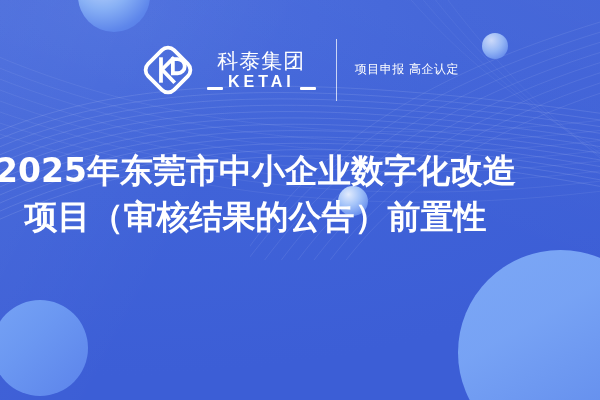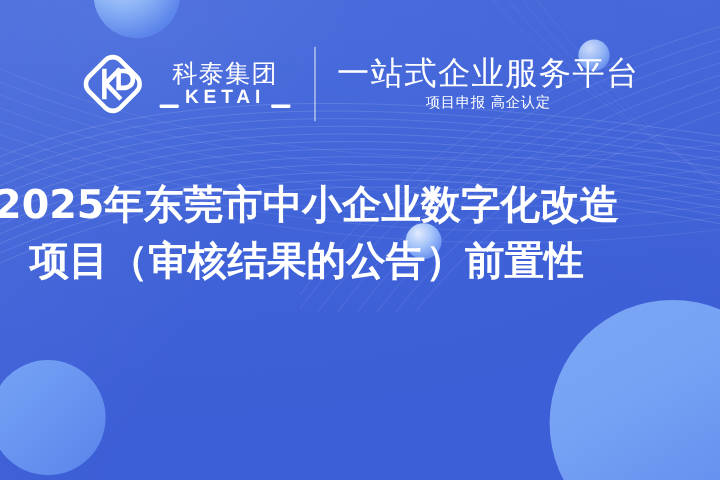--- a/index.html
+++ b/index.html
@@ -288,21 +288,20 @@
           <span class="brand-rule"></span>
           <span class="brand-en">KETAI</span>
           <span class="brand-rule"></span>
         </div>
       </div>
     </div>
 
     <div class="divider"></div>
 
     <div class="tagline">
-      <div class="tagline-main">一站式企业服务平台</div>
       <div class="tagline-sub">项目申报 高企认定</div>
     </div>
 
   </div>
 
   <div class="title-block">
     <div class="title-line">2025年东莞市中小企业数字化改造</div>
     <div class="title-line">项目（审核结果的公告）前置性</div>
   </div>
 

